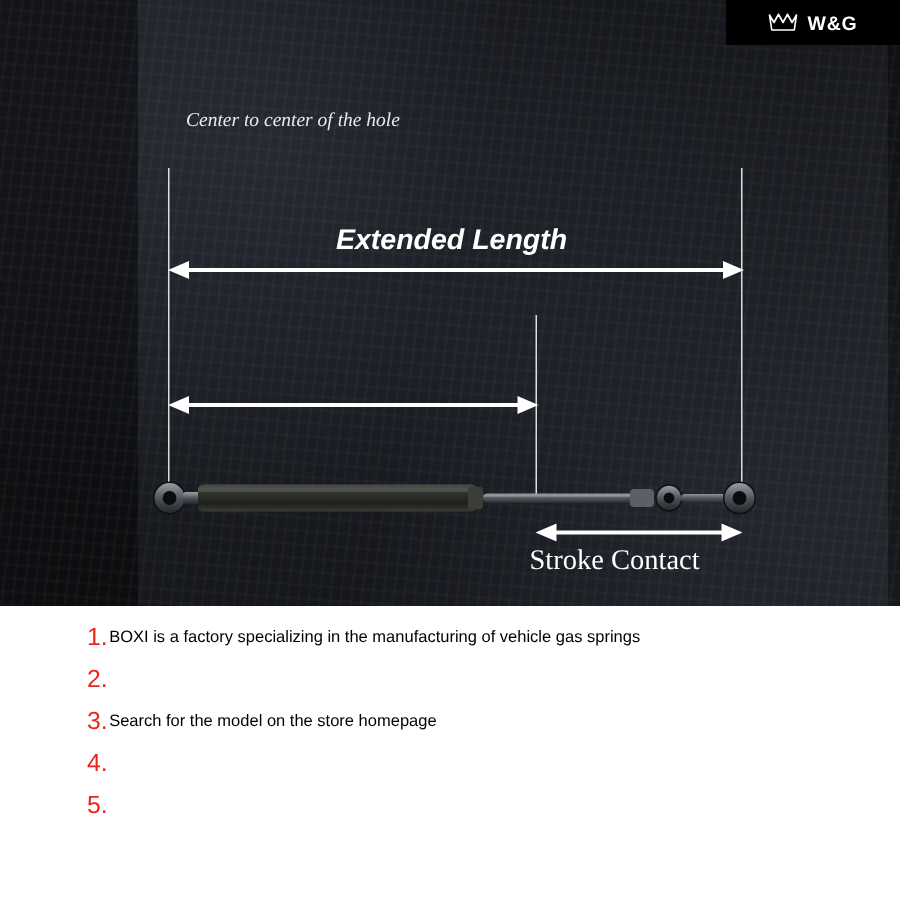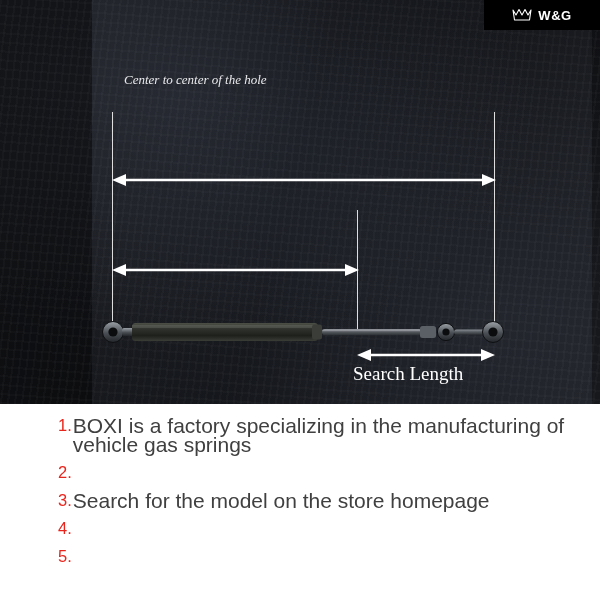--- a/index.html
+++ b/index.html
@@ -182,22 +182,22 @@
     margin-bottom: 9px;
   }
   .note-num {
     color: #e8251d;
     font-size: 16.5px;
     line-height: 19px;
     margin-right: 1px;
     white-space: nowrap;
   }
   .note-text {
-    color: #404040;
-    font-size: 21px;
+    color: #000000;
+    font-size: 11px;
     line-height: 19px;
   }
 </style>
 </head>
 <body>
 
 <div class="page">
 
   <div class="diagram">
 
@@ -212,38 +212,39 @@
     </div>
 
     <div class="subtitle">Center to center of the hole</div>
 
     <div class="guide" style="left:112px; top:112px; height:222px;"></div>
 
     <div class="guide" style="left:357px; top:210px; height:124px;"></div>
 
     <div class="guide" style="left:494px; top:112px; height:222px;"></div>
 
+    <div class="dim-label dim-extended">Extended Length</div>
     <svg class="arrow-svg" style="left:112px; top:172px; width:384px; height:16px;" viewBox="0 0 384 16">
       <line x1="10" y1="8" x2="374" y2="8" stroke="#ffffff" stroke-width="2.6"></line>
       <polygon points="0,8 14,2 14,14" fill="#ffffff"></polygon>
       <polygon points="384,8 370,2 370,14" fill="#ffffff"></polygon>
     </svg>
 
     <svg class="arrow-svg" style="left:112px; top:262px; width:247px; height:16px;" viewBox="0 0 247 16">
       <line x1="10" y1="8" x2="237" y2="8" stroke="#ffffff" stroke-width="2.6"></line>
       <polygon points="0,8 14,2 14,14" fill="#ffffff"></polygon>
       <polygon points="247,8 233,2 233,14" fill="#ffffff"></polygon>
     </svg>
 
     <svg class="arrow-svg" style="left:357px; top:347px; width:138px; height:16px;" viewBox="0 0 138 16">
       <line x1="10" y1="8" x2="128" y2="8" stroke="#ffffff" stroke-width="2.6"></line>
       <polygon points="0,8 14,2 14,14" fill="#ffffff"></polygon>
       <polygon points="138,8 124,2 124,14" fill="#ffffff"></polygon>
     </svg>
-    <div class="dim-label dim-stroke">Search Length</div>
+    <div class="dim-label dim-stroke">Stroke Contact</div>
 
     <svg class="strut" viewBox="0 0 412 40">
       <defs>
         <linearGradient id="cyl" x1="0" y1="0" x2="0" y2="1">
           <stop offset="0%" stop-color="#4c4f46"></stop>
           <stop offset="35%" stop-color="#2f322c"></stop>
           <stop offset="70%" stop-color="#1d201b"></stop>
           <stop offset="100%" stop-color="#3a3d36"></stop>
         </linearGradient>
         <linearGradient id="rod" x1="0" y1="0" x2="0" y2="1">

